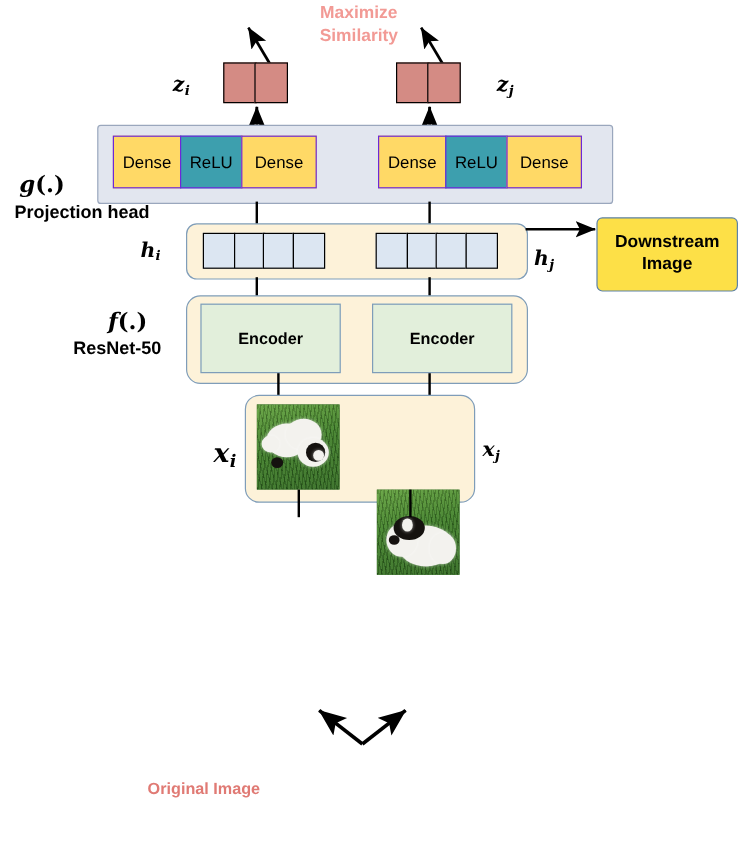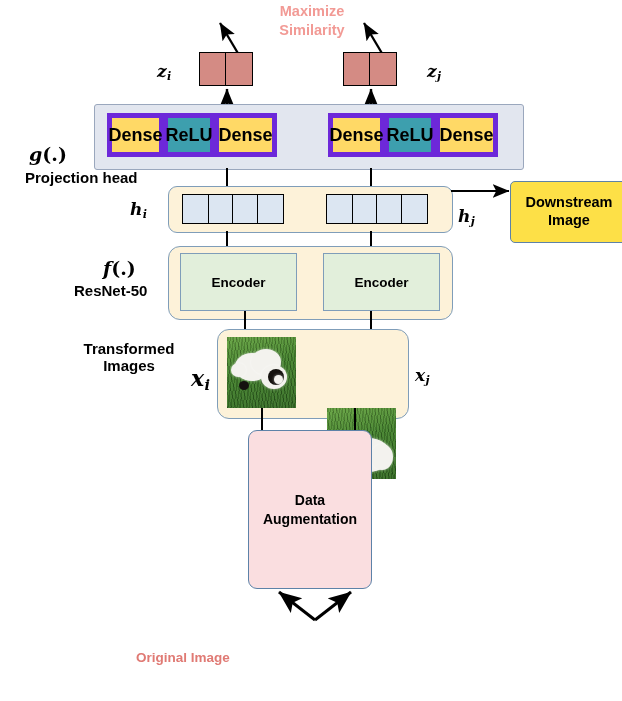--- a/index.html
+++ b/index.html
@@ -10,21 +10,21 @@
   body {
     width: 622px;
     height: 701px;
     position: relative;
     overflow: hidden;
     font-family: "Liberation Sans", sans-serif;
     color: #000000;
   }
   .stage {
     position: absolute;
-    left: 17px; top: 0;
+    left: 4px; top: 0;
     width: 516px;
     height: 701px;
   }
   .abs { position: absolute; }
 
   
   .lbl {
     font-weight: bold;
     color: #000;
     white-space: nowrap;
@@ -66,27 +66,27 @@
   .cream-container {
     background: #fdf2d9;
     border: 1px solid #7f9db9;
     border-radius: 9px;
   }
   .cream-container.soft { border-radius: 12px; }
 
   
   .cellrow { display: flex; }
   .cell {
-    border: 5px solid #6d28d9;
+    border: 1px solid #6d28d9;
     box-sizing: border-box;
     display: flex;
     align-items: center;
     justify-content: center;
-    font-weight: bold;
-    font-size: 18px;
+    font-weight: normal;
+    font-size: 14px;
     color: #000;
     font-family: "Liberation Sans", sans-serif;
   }
   .cell.dense { background: #ffd966; }
   .cell.relu  { background: #3d9fae; }
 
   
   .hrow { display: flex; }
   .hcell {
     background: #dce6f2;
@@ -309,40 +309,30 @@
   <div class="abs photo" style="left:310px; top:337px; width:69px; height:71px;">
     <div class="grass"></div>
     <div class="dog-w" style="left:18px; top:30px; width:46px; height:34px;"></div>
     <div class="dog-w" style="left:8px;  top:28px; width:26px; height:28px;"></div>
     <div class="dog-b" style="left:14px; top:22px; width:26px; height:20px;"></div>
     <div class="dog-w" style="left:21px; top:24px; width:9px;  height:11px;"></div>
     <div class="dog-b" style="left:10px; top:38px; width:9px;  height:8px;"></div>
     <div class="dog-w" style="left:44px; top:36px; width:22px; height:26px;"></div>
   </div>
 
-  <div class="abs lbl" style="left:52px; top:341px; font-size:15px; text-align:center; width:120px;">
-    <div>Transformed</div>
-    <div>Images</div>
-  </div>
   <div class="abs math" style="left:174px; top:365px; font-size:22px;">
     <span>x</span><sub>i</sub>
   </div>
   <div class="abs math" style="left:398px; top:365px; font-size:17px;">
     <span>x</span><sub>j</sub>
   </div>
 
   <div class="abs vline" style="left:244px; top:408px; height:23px;"></div>
   <div class="abs vline" style="left:337px; top:408px; height:23px;"></div>
 
-  <div class="abs augbox" style="left:231px; top:430px; width:124px; height:159px;">
-    <div>
-      <div>Data</div>
-      <div>Augmentation</div>
-    </div>
-  </div>
 
   <svg class="abs" style="left:0; top:0;" width="622" height="701">
     <line x1="298" y1="620" x2="262" y2="592" stroke="#000" stroke-width="3" marker-end="url(#ah)"></line>
     <line x1="298" y1="620" x2="334" y2="592" stroke="#000" stroke-width="3" marker-end="url(#ah)"></line>
   </svg>
 
   <div class="abs lbl-orig" style="left:119px; top:650px;text-align:right;">Original Image</div>
 
 </div>
 

